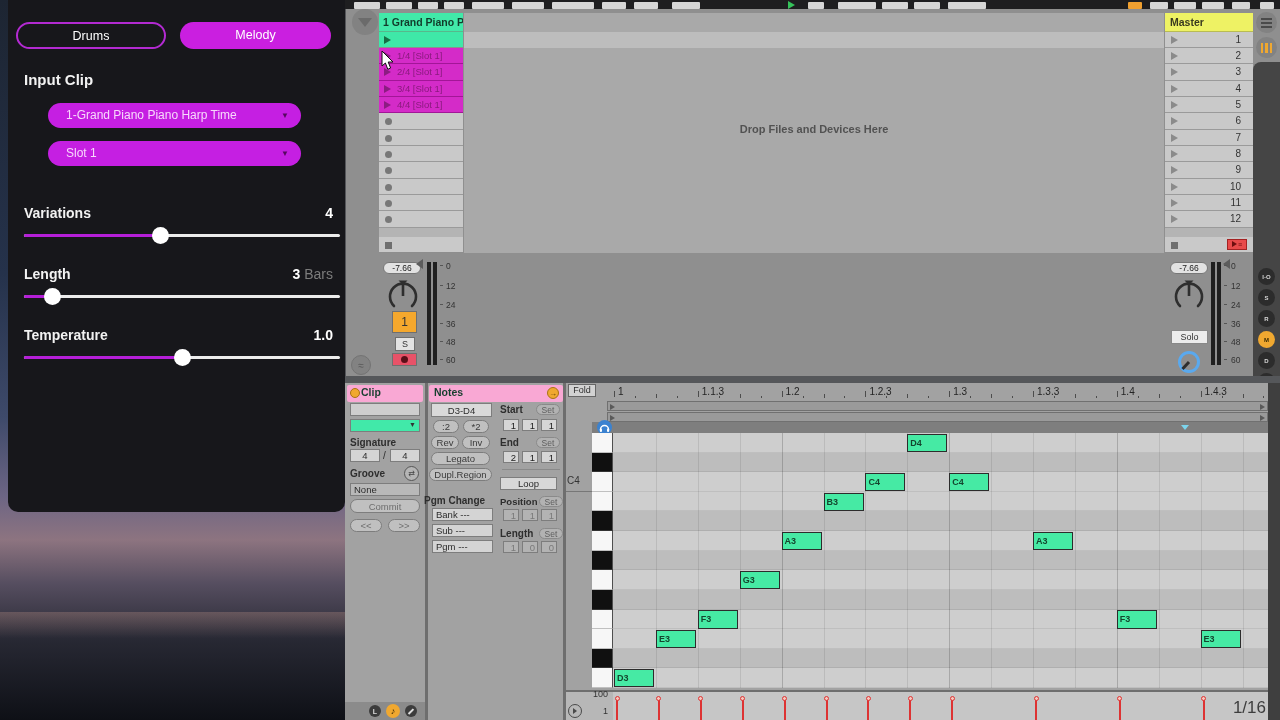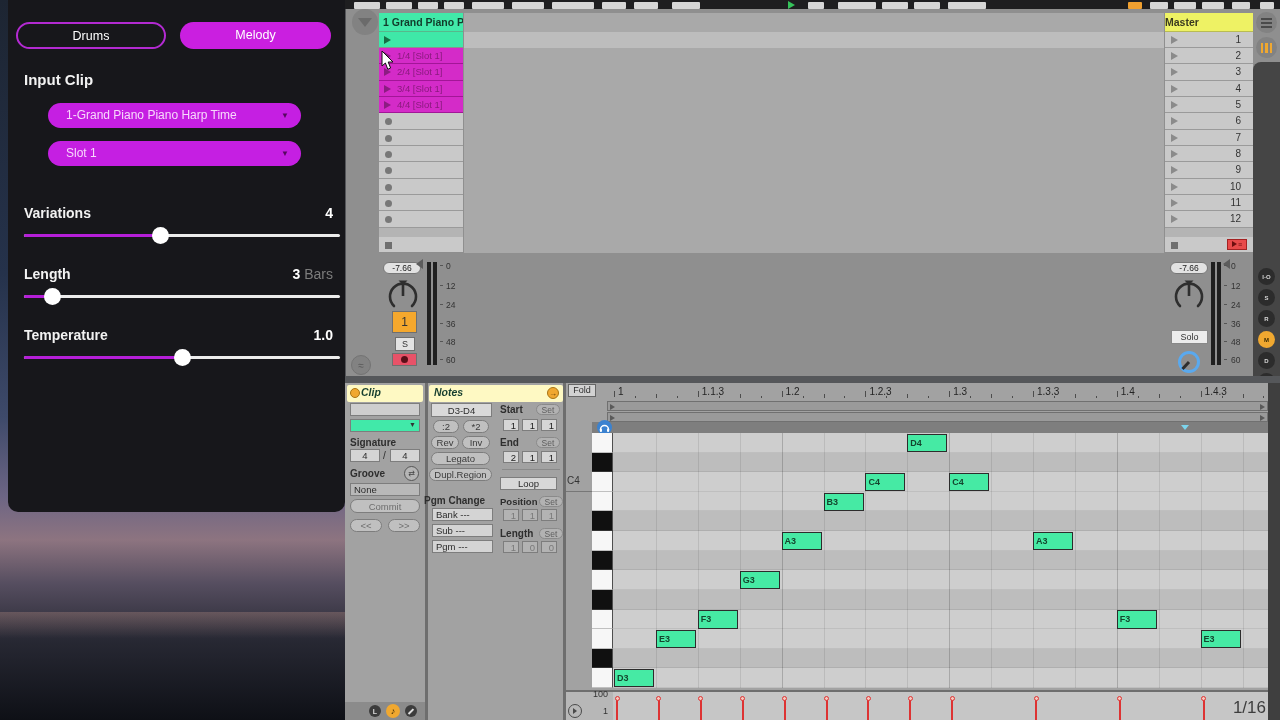--- a/index.html
+++ b/index.html
@@ -57,21 +57,21 @@
   .tri-clip{border-left:7px solid #8c1c82;}
   .clip-label{position:absolute;left:18px;top:2px;font-size:9.5px;color:#8a1a7e;white-space:nowrap;}
   .dot{position:absolute;left:6px;top:5px;width:7px;height:7px;border-radius:50%;background:#787878;}
   .stop-row{position:absolute;width:84px;height:16.5px;background:#c9c9c9;border-bottom:1px solid #8e8e8e;box-sizing:border-box;}
   .stop-sq{position:absolute;left:6px;top:5px;width:7px;height:7px;background:#6f6f6f;}
   .blank-row{position:absolute;width:84px;height:8.5px;background:#b4b4b4;}
   .dropzone{position:absolute;left:464px;top:13px;width:700px;height:240px;background:#a9a9a9;}
   .dropzone-hl{position:absolute;left:0;top:18.5px;width:700px;height:16.35px;background:#bdbdbd;}
   .dropzone-text{position:absolute;left:0;top:110px;width:700px;text-align:center;font-size:11px;color:#525252;font-weight:600;}
   .master-head{position:absolute;left:1165px;top:13px;width:88px;height:18.5px;background:#eef264;
-    font-size:10.5px;font-weight:700;color:#3a3a20;line-height:18.5px;padding-left:0;box-sizing:border-box;border-bottom:1px solid #b9bc52;}
+    font-size:10.5px;font-weight:700;color:#3a3a20;line-height:18.5px;padding-left:5px;box-sizing:border-box;border-bottom:1px solid #b9bc52;}
   .scene{position:absolute;left:1165px;width:88px;height:16.35px;background:#c9c9c9;border-bottom:1px solid #9a9a9a;box-sizing:border-box;}
   .scene-tri{position:absolute;left:6px;top:4px;width:0;height:0;border-top:4.5px solid transparent;border-bottom:4.5px solid transparent;border-left:7px solid #8b8b8b;}
   .scene-num{position:absolute;right:12px;top:2px;font-size:10px;color:#333;}
   .red-box{position:absolute;left:62px;top:2px;width:20px;height:11.5px;background:#e84a4a;border:1px solid #a42222;box-sizing:border-box;
     display:flex;align-items:center;justify-content:center;gap:1px;}
   .red-box .rtri{width:0;height:0;border-top:3px solid transparent;border-bottom:3px solid transparent;border-left:5px solid #6e0e0e;}
   .red-box .rlines{font-size:7px;line-height:7px;color:#6e0e0e;font-weight:700;}
   .dock{position:absolute;left:1253px;top:62px;width:27px;height:316px;background:#454545;border-radius:8px 0 0 0;}
   .toggle{position:absolute;left:1258px;width:17px;height:17px;border-radius:50%;background:#2c2c2c;color:#d8d8d8;
     font-size:6px;font-weight:700;display:flex;align-items:center;justify-content:center;cursor:pointer;}
@@ -91,22 +91,22 @@
     font-size:9px;color:#333;text-align:center;line-height:12px;cursor:pointer;}
   .meter{position:absolute;width:11px;height:103px;}
   .meter i{position:absolute;top:0;width:4px;height:103px;background:#202020;}
   .vol-tri{position:absolute;width:0;height:0;border-top:5px solid transparent;border-bottom:5px solid transparent;border-right:7px solid #5c5c5c;cursor:pointer;}
   .mtick{position:absolute;font-size:8.5px;color:#333;width:14px;text-align:left;}
   .mdash{position:absolute;width:3px;height:1px;background:#555;}
 
   
   .editor-bg{position:absolute;left:345px;top:383px;width:935px;height:337px;background:#a2a2a2;}
   .split{position:absolute;left:345px;top:376px;width:935px;height:7px;background:#55575a;}
-  .ghead{position:absolute;height:17px;background:#fef9c3;border-radius:2px;font-size:10.5px;font-weight:700;
-    color:#173f2f;line-height:15px;box-sizing:border-box;font-style:italic;}
+  .ghead{position:absolute;height:17px;background:#f9a8d4;border-radius:2px;font-size:10.5px;font-weight:700;
+    color:#173f2f;line-height:15px;box-sizing:border-box;}
   .ocircle{position:absolute;border-radius:50%;background:#f0a830;border:1px solid #a87414;box-sizing:border-box;}
   .field{position:absolute;background:#d4d4d4;border:1px solid #7d7d7d;box-sizing:border-box;font-size:9.5px;color:#2c2c2c;}
   .pill{position:absolute;background:#c0c0c0;border:1px solid #7d7d7d;border-radius:7px;box-sizing:border-box;
     font-size:9.5px;color:#3a3a3a;text-align:center;cursor:pointer;}
   .small-label{position:absolute;font-size:10px;font-weight:600;color:#2e2e2e;white-space:nowrap;}
   .setpill{position:absolute;width:24px;height:11px;border:1px solid #8a8a8a;border-radius:6px;background:#b2b2b2;
     font-size:8.5px;color:#5e5e5e;text-align:center;line-height:10px;box-sizing:border-box;cursor:pointer;}
   .vbox{position:absolute;width:16px;height:12px;background:#d6d6d6;border:1px solid #7d7d7d;box-sizing:border-box;
     font-size:9.5px;color:#222;text-align:right;padding-right:2px;line-height:11px;cursor:pointer;}
   .vbox.dis{background:#b3b3b3;color:#7a7a7a;}
@@ -254,20 +254,21 @@
         <div class="dot"></div>
       </div>
     </div>
   <div class="blank-row" style="left:379px;top:228px;"></div>
   <div class="stop-row" style="left:379px;top:236.5px;">
       <div class="stop-sq"></div>
     </div>
 
   <div class="dropzone">
     <div class="dropzone-hl"></div>
+    <div class="dropzone-text">Drop Files and Devices Here</div>
   </div>
 
   <div class="master-head">Master</div>
   <div id="scenes">
       <div class="scene" style="top: 31.5px;">
         <div class="scene-tri"></div>
         <div class="scene-num">1</div>
       </div>
       <div class="scene" style="top: 47.85px;">
         <div class="scene-tri"></div>

